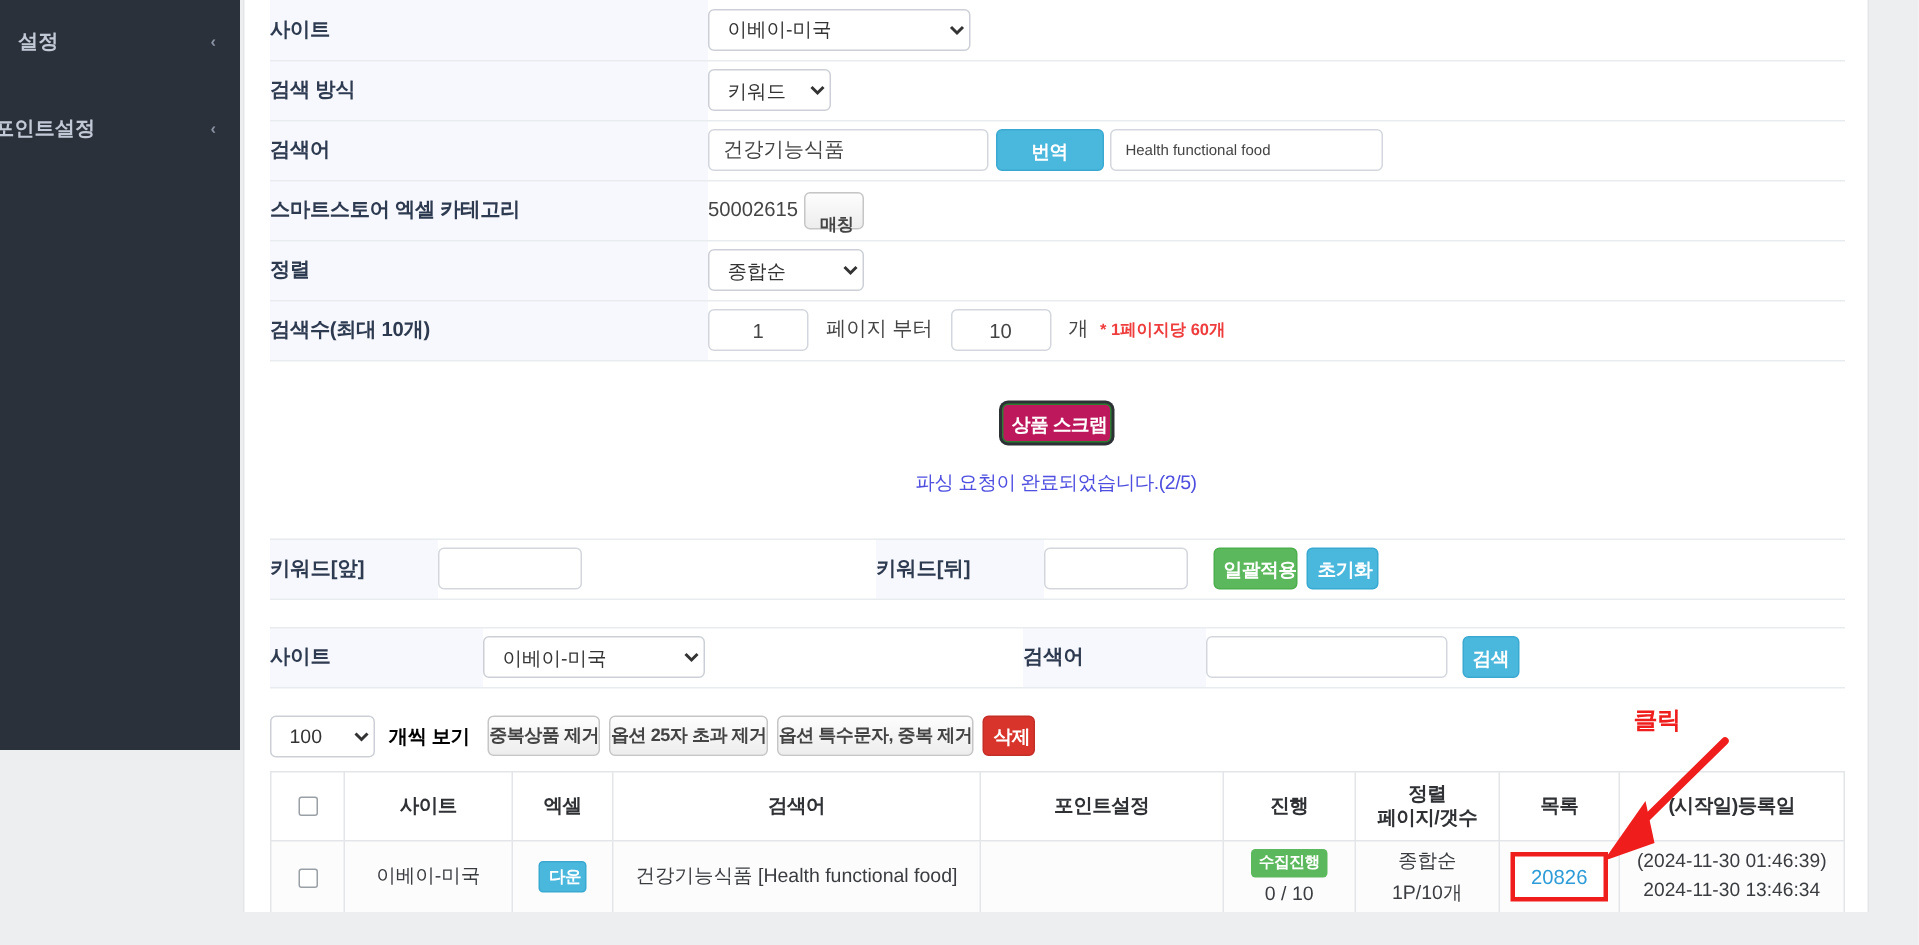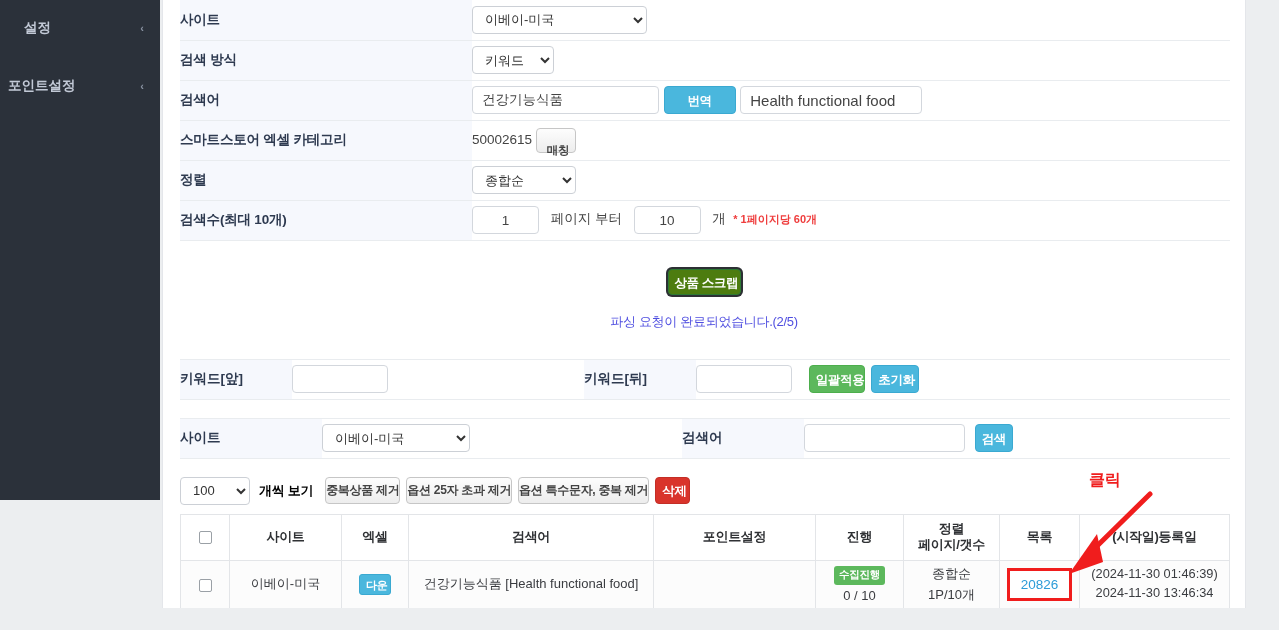--- a/index.html
+++ b/index.html
@@ -12,21 +12,20 @@
     font-size: 13px;
     color: #333;
   }
   #root { position: relative; width: 1279px; height: 630px; }
 
   
   .sidebar {
     position: absolute; left: 0; top: 0;
     width: 160px; height: 500px;
     background: #2b313a;
-    padding-left: 12px;
   }
   .sb-item {
     position: relative;
     height: 40px;
     display: flex; align-items: center;
     padding: 0 16px 0 12px;
     color: #c2c9d6;
     font-size: 13.5px;
     font-weight: bold;
     white-space: nowrap;
@@ -101,21 +100,21 @@
     border-radius: 4px;
     background: #fff;
     font-family: inherit;
     font-size: 13.5px;
     color: #444;
     padding: 0 9px;
     vertical-align: middle;
     outline: none;
   }
   input.in-kw { width: 187px; }
-  input.in-trans { width: 182px; font-size: 15px; }
+  input.in-trans { width: 182px; font-size: 10px; }
   input.in-num { width: 67px; text-align: center; }
   input.in-kwf { width: 96px; }
   input.in-kwb { width: 96px; }
   input.in-search { width: 161px; }
 
   .plain-text { font-size: 13.5px; color: #444; }
 
   
   .btn {
     display: inline-block;
@@ -160,21 +159,21 @@
     width: 56px;
   }
   .btn-red {
     background: #d9342b; color: #fff;
     border-color: #c32e26;
     height: 27px; line-height: 25px;
     font-size: 12.5px;
     width: 35px;
   }
   .btn-scrap {
-    background: #4d7c0f;
+    background: #be185d;
     color: #fff;
     border: 1px solid #2d7a33;
     box-shadow: 0 0 0 2px #2d3034;
     border-radius: 4px;
     width: 73px; height: 26px; line-height: 24px;
     font-size: 12.5px;
     letter-spacing: -0.4px;
     text-align: right;
   }
 

